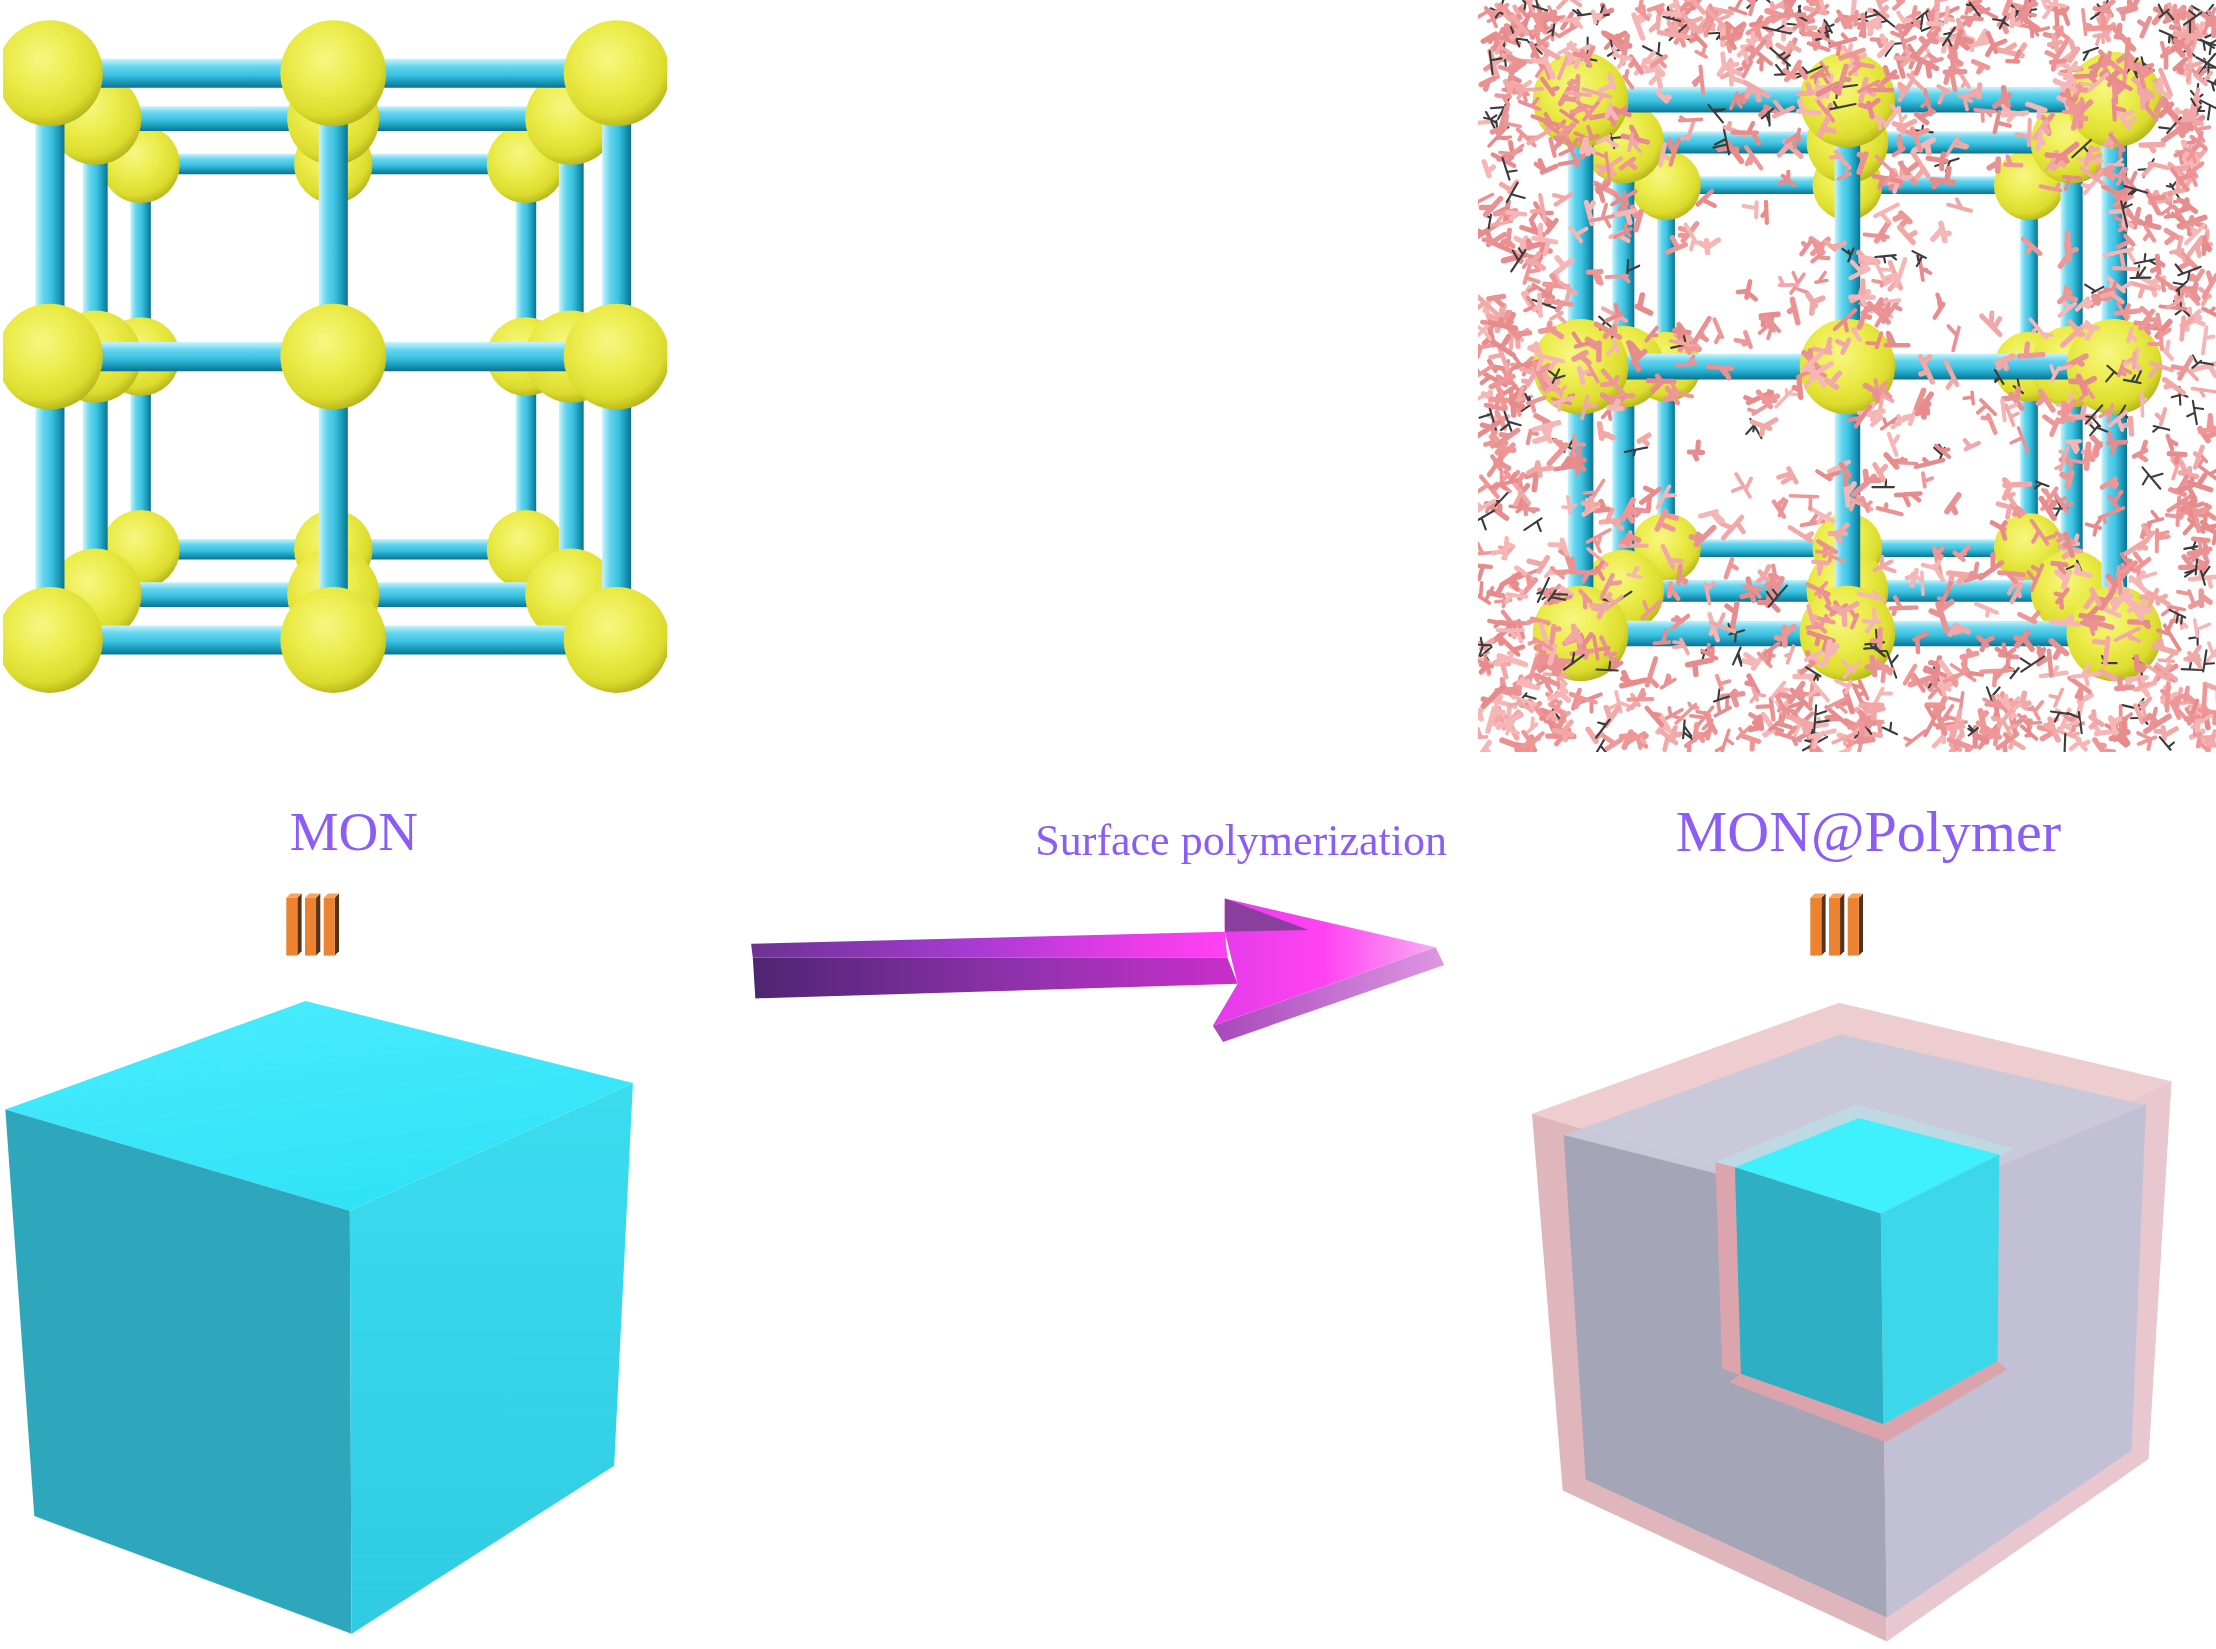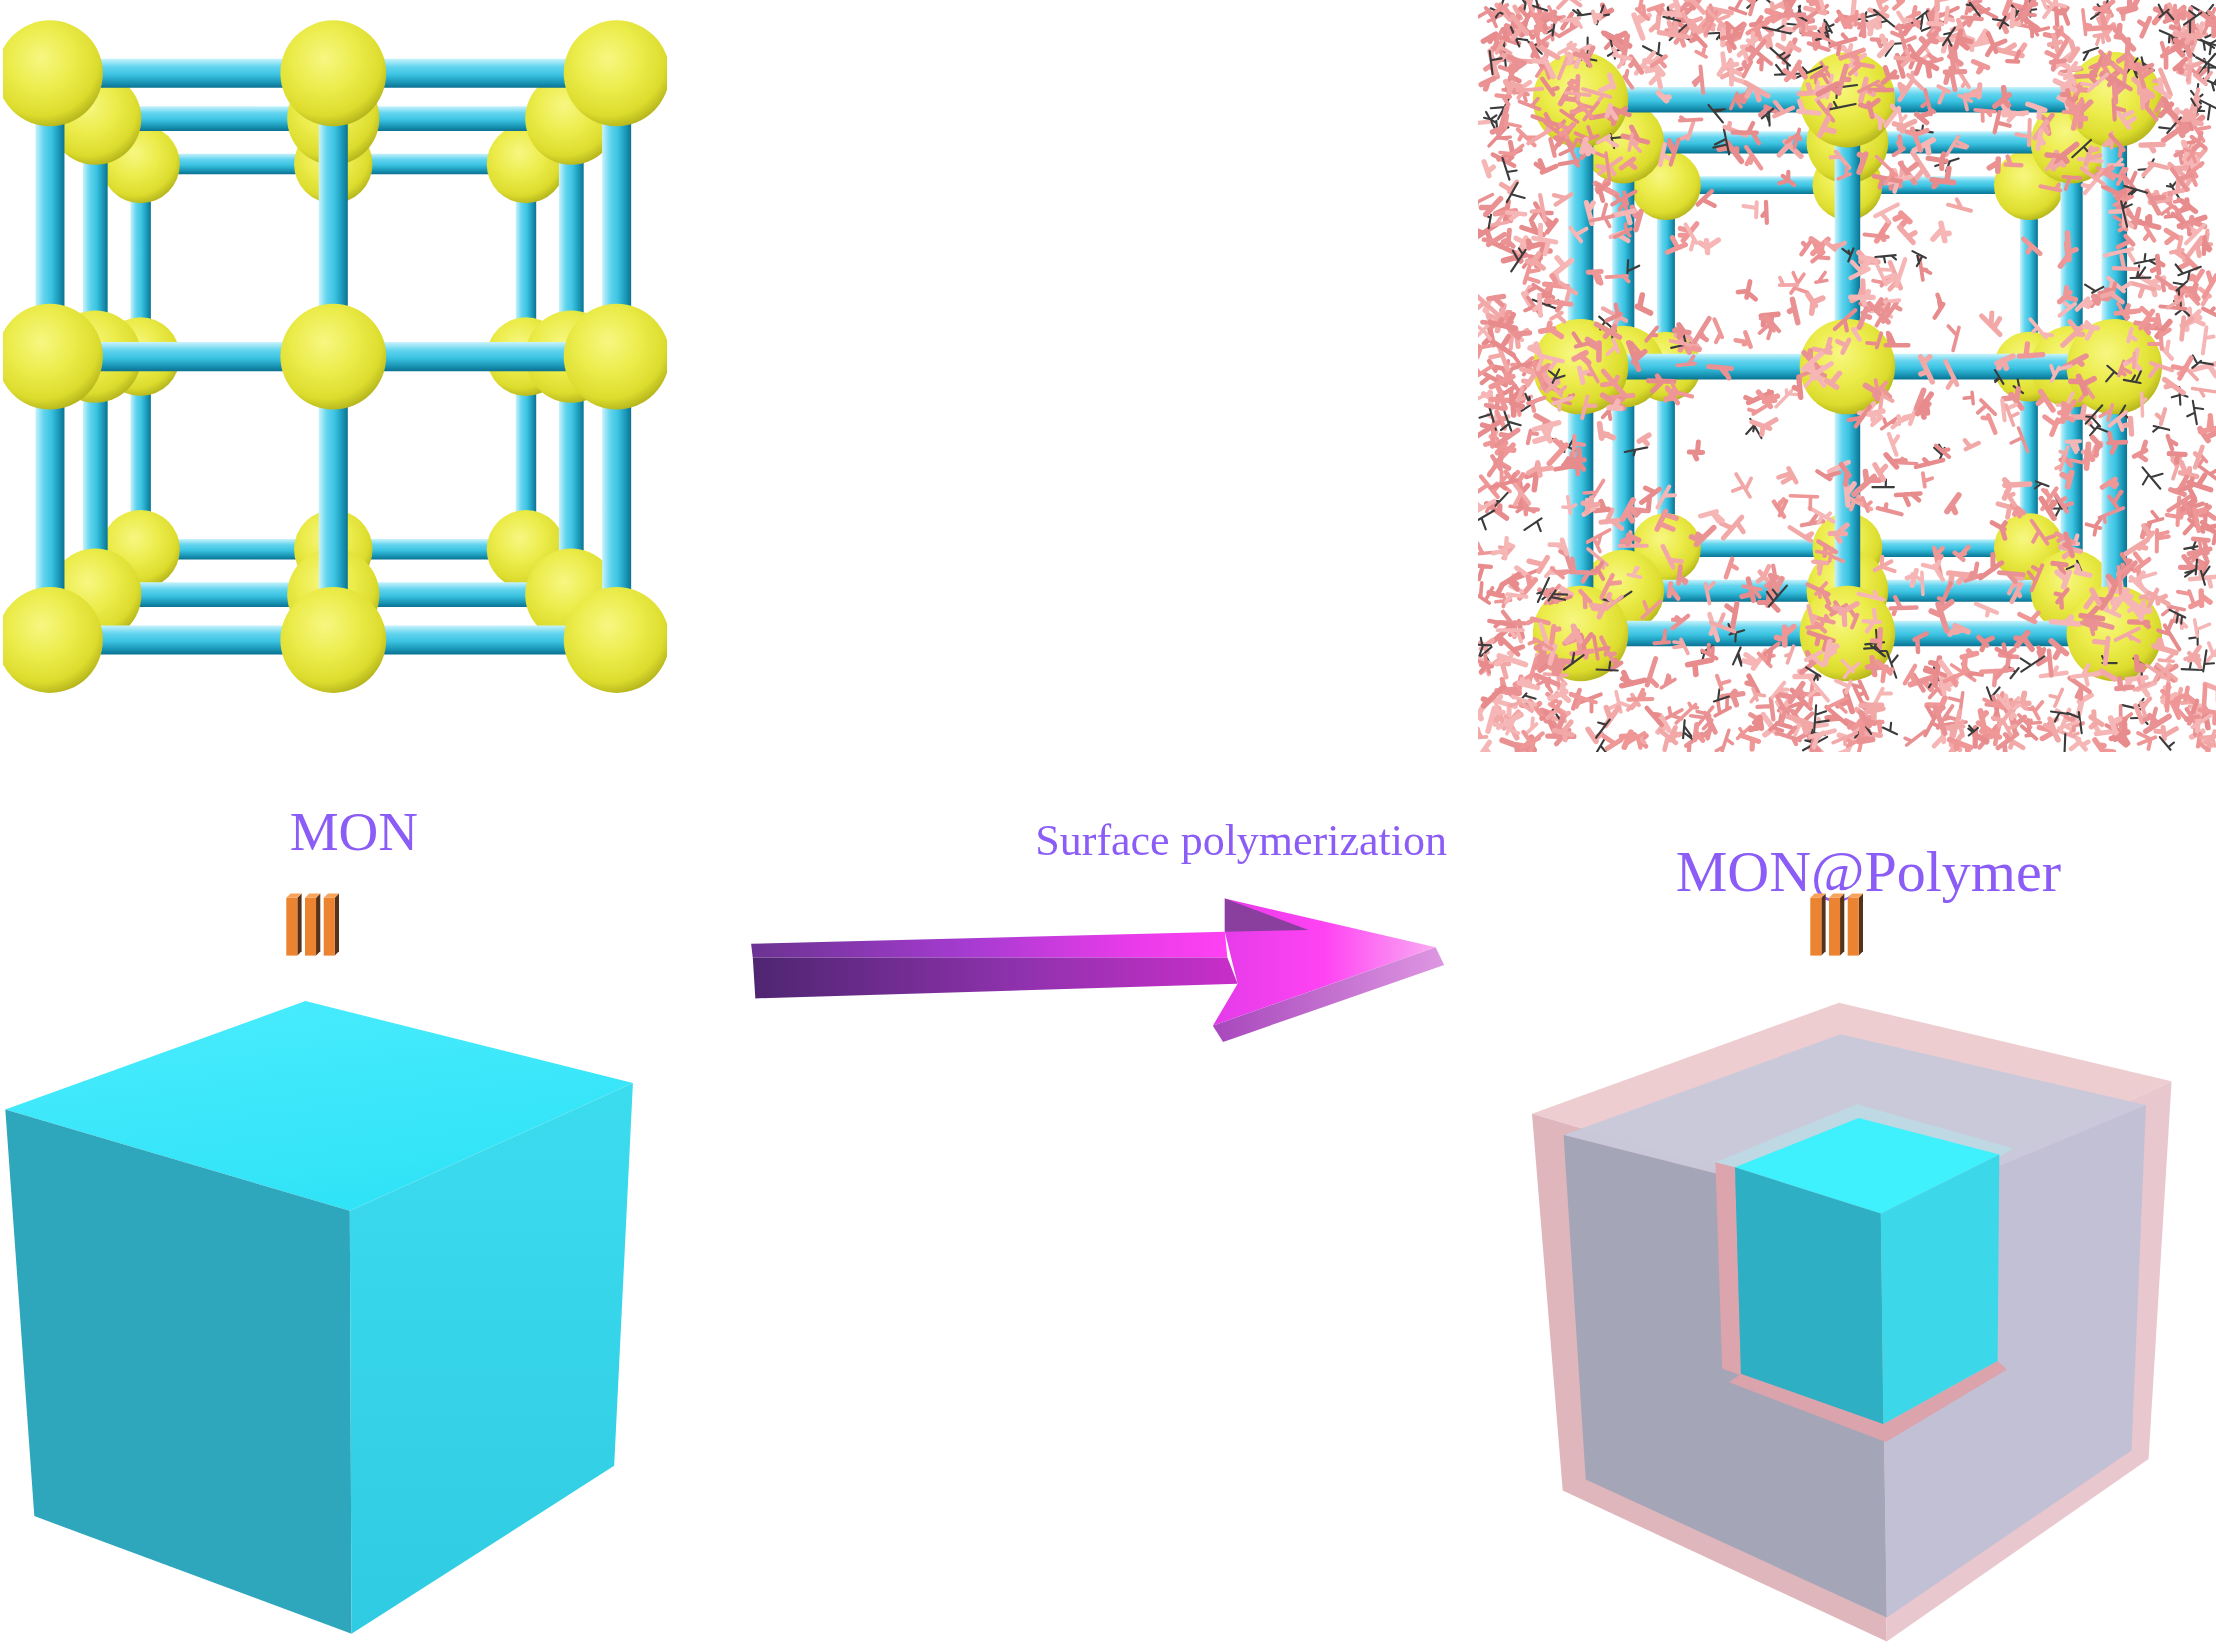--- a/index.html
+++ b/index.html
@@ -3,21 +3,21 @@
 <meta charset="utf-8">
 <style>
   html,body{margin:0;padding:0;background:#fff;}
   body{width:2216px;height:1650px;position:relative;overflow:hidden;
        font-family:"Liberation Serif","DejaVu Serif",serif;}
   .abs{position:absolute;}
   .figlabel{position:absolute;color:#8b5cf6;text-align:right;white-space:nowrap;
             font-family:Liberation Serif, serif;line-height:1.1;}
   #lbl-mon{left:213px;top:802px;width:205px;font-size:55px;}
   #lbl-process{left:765px;top:817px;width:682px;font-size:44px;}
-  #lbl-monp{left:1617px;top:800px;width:444px;font-size:58px;margin-top:40px;}
+  #lbl-monp{left:1617px;top:800px;width:444px;font-size:58px;}
   svg{display:block;}
 </style>
 </head>
 <body>
 
 <svg id="latL" class="abs" style="left:2.6px;top:5.1px" width="664" height="693" viewBox="0 0 778 812">
   <defs>
     <linearGradient id="latLH" x1="0" y1="0" x2="0" y2="1">
       <stop offset="0" stop-color="#C8F3FC"></stop>
         <stop offset="0.28" stop-color="#62D4EE"></stop>

